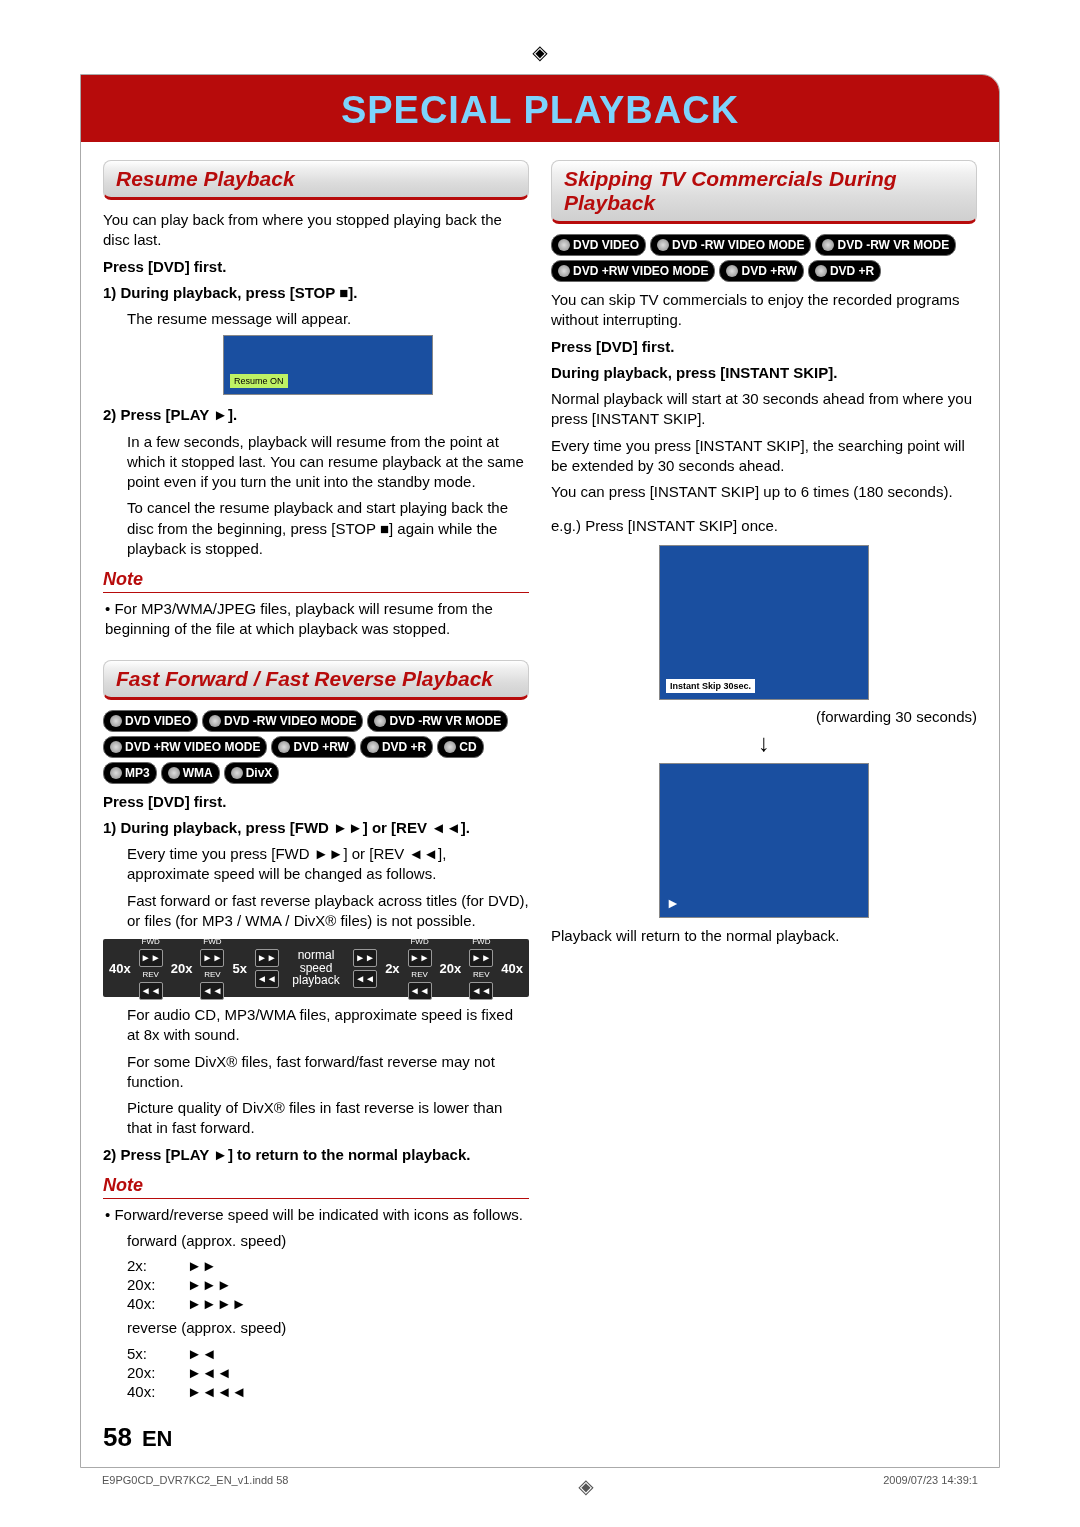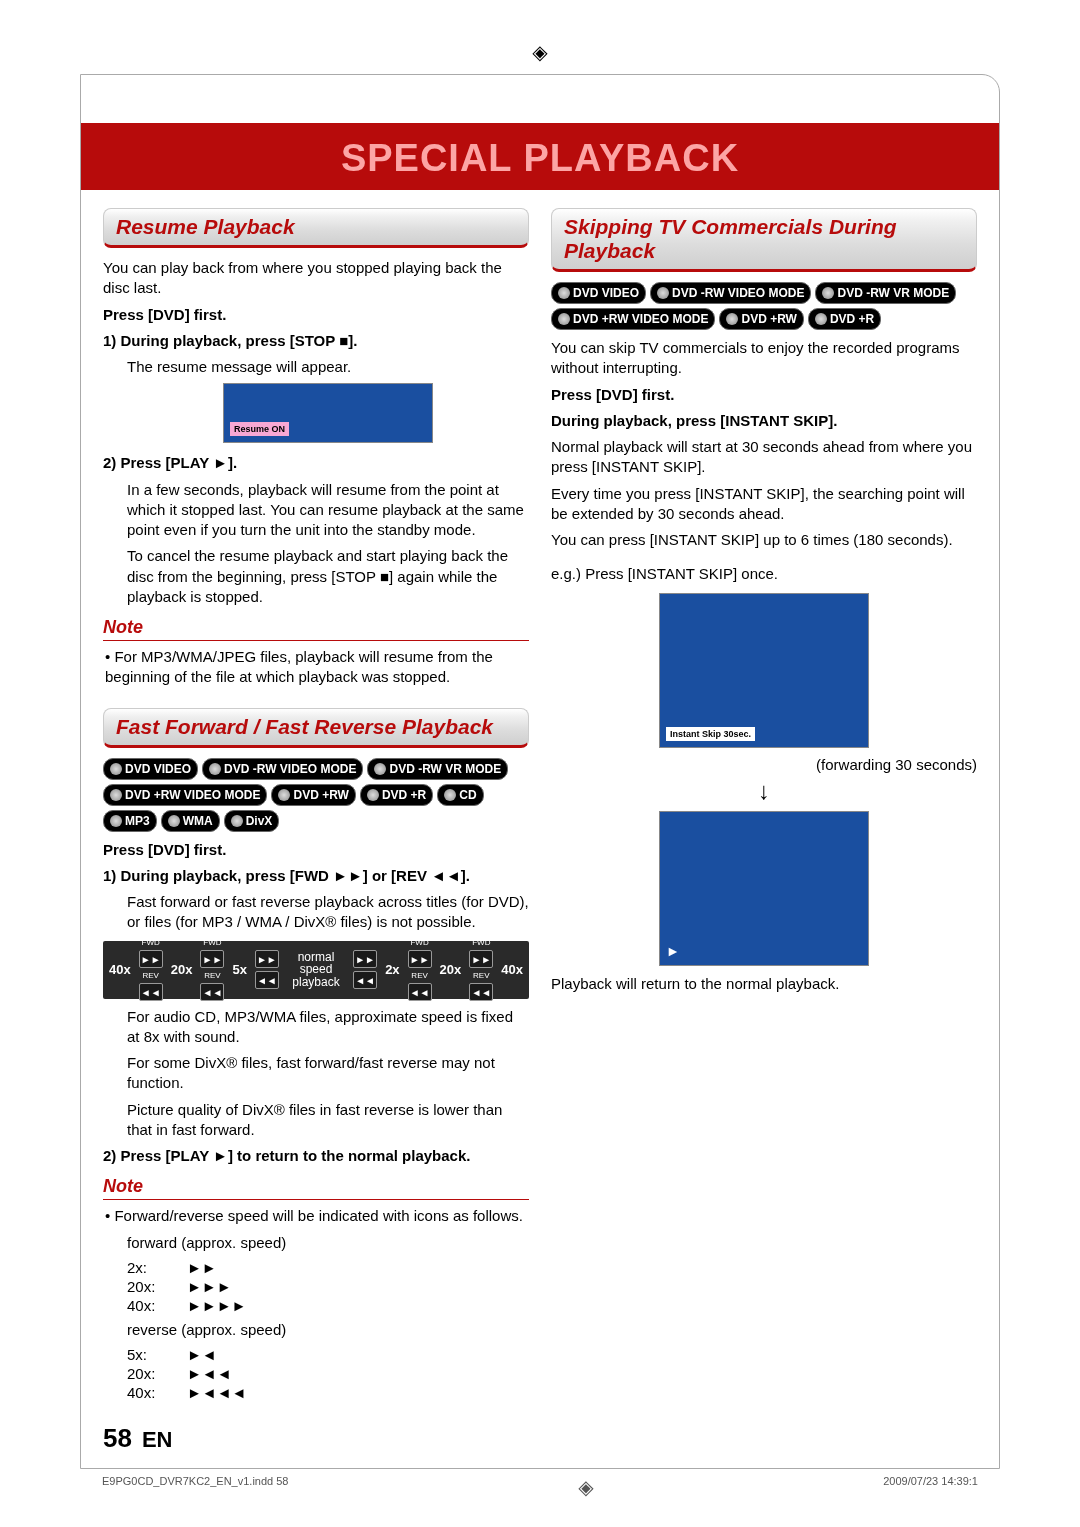--- a/index.html
+++ b/index.html
@@ -16,27 +16,26 @@
     font-size: 18px;
     margin-bottom: 10px;
   }
   .page-border {
     border: 1px solid #aaa;
     border-top-right-radius: 18px;
     overflow: hidden;
   }
   .page-header {
     background: #b70b0b;
-    color: #fca5a5;
+    color: #7dd3fc;
     text-align: center;
     font-weight: bold;
     font-size: 38px;
     padding: 14px 0 10px 0;
     letter-spacing: 1px;
-    margin-top: 48px;
   }
   .content {
     display: flex;
     gap: 22px;
     padding: 18px 22px 10px 22px;
   }
   .col { flex: 1; min-width: 0; }
   .section-head {
     background: linear-gradient(#fff,#f0f0f0 20%,#dcdcdc 60%,#cfcfcf);
     color: #b70b0b;
@@ -52,21 +51,21 @@
   p { font-size: 15px; line-height: 1.35; margin: 6px 0; }
   .strong { font-weight: bold; }
   .step { margin-left: 0; }
   .step-body { margin-left: 24px; }
   .resume-img {
     width: 210px; height: 60px; border:1px solid #888;
     margin: 6px auto 10px 120px; background:#1a4fa0;
     display:flex; align-items:flex-end; justify-content:flex-start; padding:6px;
   }
   .resume-img .tag{
-    background:#f9a8d4; color:#000; font-size:9px; padding:2px 4px; font-weight:bold;
+    background:#bef264; color:#000; font-size:9px; padding:2px 4px; font-weight:normal;
   }
   .note-head {
     color:#b70b0b; font-style:italic; font-weight:bold; font-size:18px;
     border-bottom:1px solid #b70b0b; padding-bottom:2px; margin:10px 0 4px 0;
   }
   .note-body { font-size:15px; line-height:1.35; padding-left:2px;}
   .badge-row { display:flex; flex-wrap:wrap; gap:4px; margin:8px 0; }
   .badge {
     background:#000; color:#fff; font-size:12px; font-weight:bold;
     padding:3px 6px; border-radius:10px; display:inline-flex; align-items:center; gap:3px;
@@ -186,20 +185,21 @@
             <span>WMA</span>
           </span>
         <span class="badge">
             <span class="disc"></span>
             <span>DivX</span>
           </span>
       </div>
 
       <p class="strong">Press [DVD] first.</p>
       <p class="strong step">1) During playback, press [FWD ►►] or [REV ◄◄].</p>
+      <p class="step-body">Every time you press [FWD ►►] or [REV ◄◄], approximate speed will be changed as follows.</p>
       <p class="step-body">Fast forward or fast reverse playback across titles (for DVD), or files (for MP3 / WMA / DivX® files) is not possible.</p>
 
       <div class="speed-strip">
         <span class="sp">40x</span>
         <div class="col2">
             <span class="lbl">FWD</span>
             <span class="btn">►►</span>
             <span class="lbl">REV</span>
             <span class="btn">◄◄</span>
           </div>

